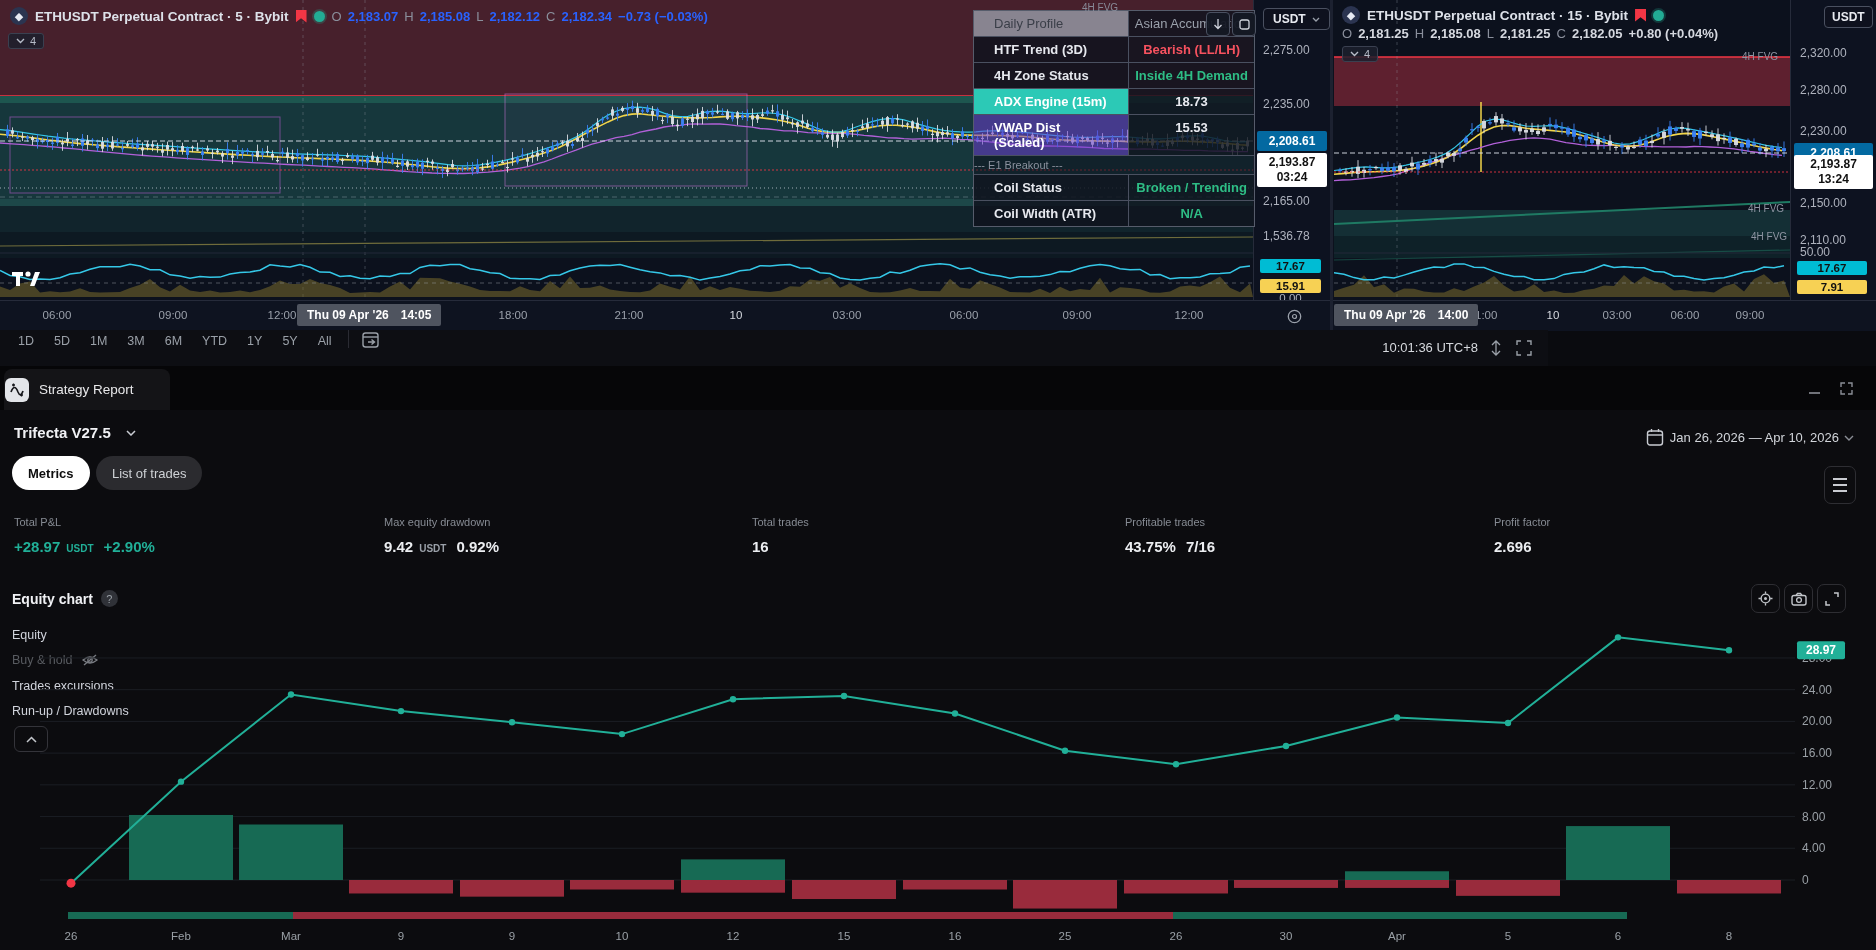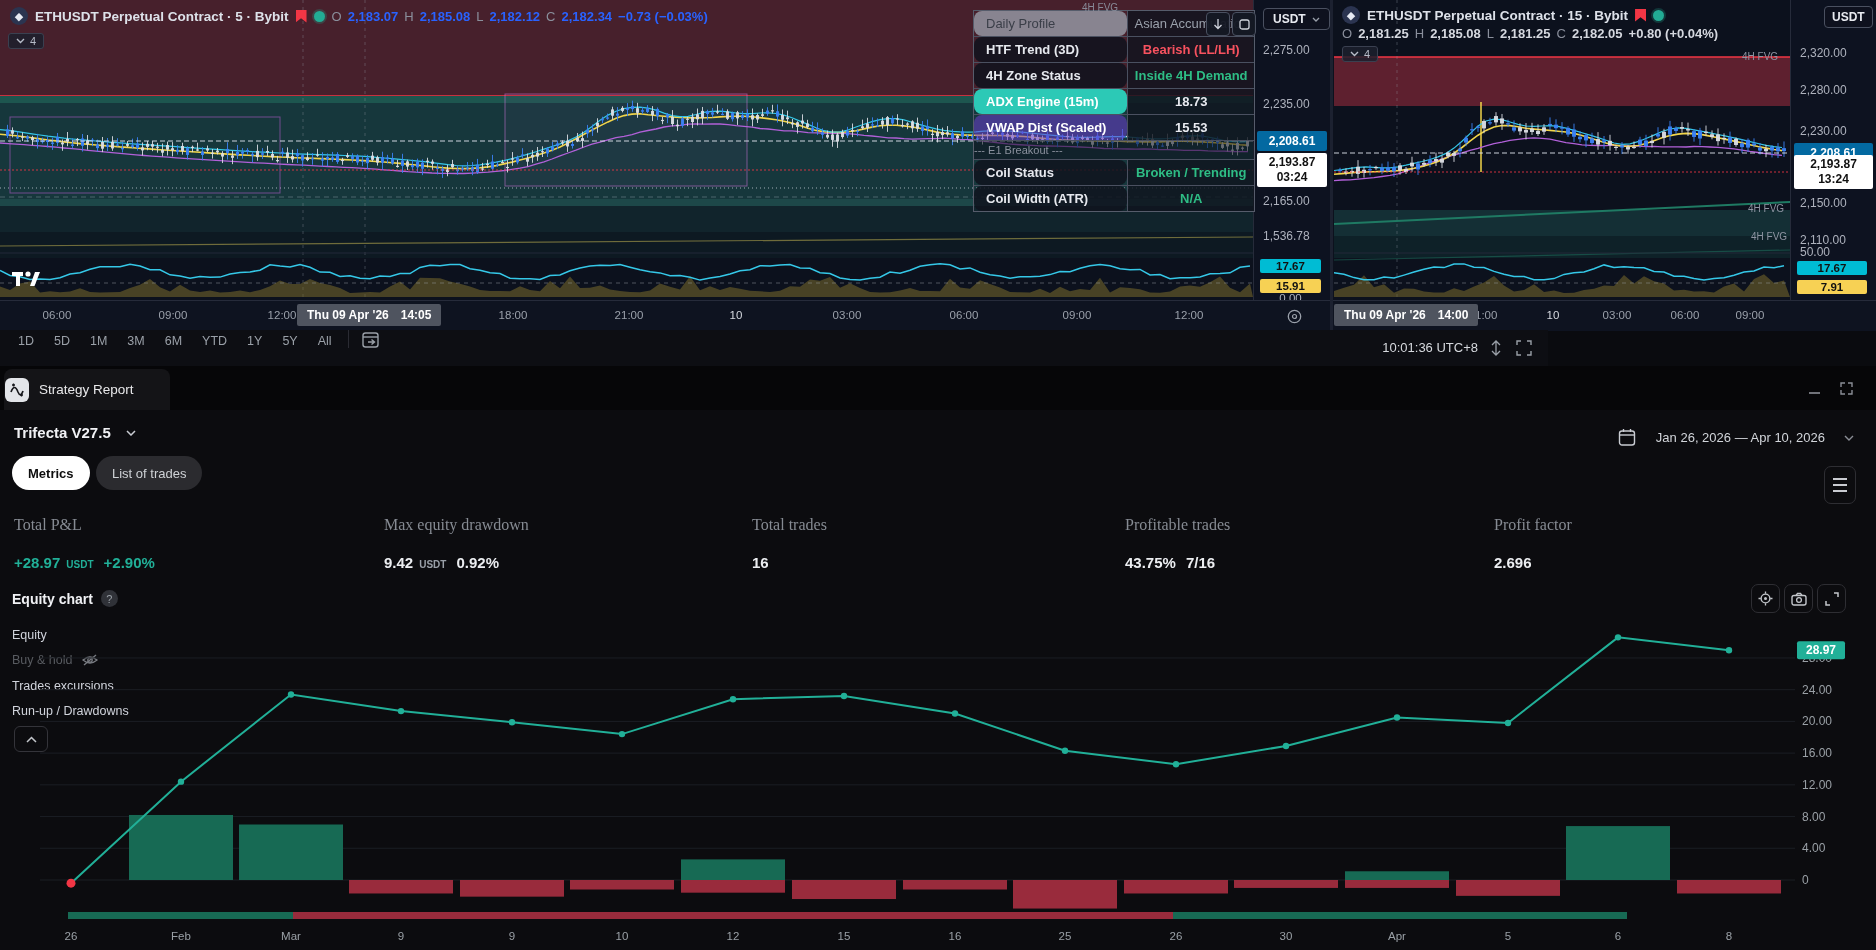--- a/index.html
+++ b/index.html
@@ -42,53 +42,53 @@
   .sqbtn{position:absolute;width:22px;height:22px;border:1px solid #4a5060;border-radius:4px;
         background:rgba(20,24,36,.95);color:#cfd3dc;display:flex;align-items:center;justify-content:center;
         font-size:12px;z-index:40;}
   
   #trifecta{position:absolute;left:973px;top:10px;width:280px;z-index:35;border:1px solid #565c6b;
         font-size:13px;}
   .tp-title{height:27px;line-height:27px;text-align:center;background:rgba(26,30,42,.92);
         color:#e9c54b;font-weight:bold;font-size:13.5px;border-bottom:1px solid #565c6b;}
   .tp-row{display:flex;border-bottom:1px solid #4a5060;}
   .tp-row:last-child{border-bottom:none;}
-  .tp-l{width:166px;box-sizing:border-box;padding:5px 12px;background:rgba(15,19,29,.85);
-        color:#e6e8ee;font-weight:bold;border-radius:8px;}
+  .tp-l{width:166px;box-sizing:border-box;padding:5px 20px;background:rgba(15,19,29,.85);
+        color:#e6e8ee;font-weight:bold;}
   .tp-v{width:138px;box-sizing:border-box;padding:5px 4px;background:rgba(15,19,29,.82);
         text-align:center;font-weight:bold;border-left:1px solid #4a5060;}
   .tp-sep{background:rgba(15,19,29,.55);color:#8b919e;font-size:11px;text-align:left;
         padding:3px 0;border-bottom:1px solid #4a5060;}
   
   #toolbar{position:absolute;left:0;top:330px;width:1548px;height:36px;background:#0d0e13;
         border-bottom:5px solid #8b5cf6;display:flex;align-items:flex-start;}
   .rangebtn{color:#9aa0a8;font-size:12.5px;padding:4px 8px;margin-left:4px;border-radius:4px;cursor:pointer;}
   .vsep{width:1px;height:18px;background:#2a2b33;margin:0 8px;}
   #clock{position:absolute;right:70px;top:10px;color:#d6d9de;font-size:13px;}
   
   #report{position:absolute;left:0;top:366px;width:1876px;height:584px;background:#0c0c0f;}
   #tabbar{position:absolute;left:0;top:0;width:1876px;height:44px;background:#060608;}
   #stratTab{position:absolute;left:4px;top:3px;height:41px;width:166px;background:#141417;
         border-radius:8px 8px 0 0;display:flex;align-items:center;gap:10px;padding-left:1px;box-sizing:border-box;}
   .tabicon{width:24px;height:24px;border-radius:6px;background:#e3e5e9;display:flex;align-items:center;justify-content:center;}
   #tabLabel{color:#e8e8ea;font-size:13.5px;}
   .winbtn{position:absolute;top:12px;width:20px;height:20px;color:#8b8e96;display:flex;align-items:center;justify-content:center;}
   #stratTitle{position:absolute;left:14px;top:58px;display:flex;align-items:center;gap:15px;
         color:#f0f1f4;font-size:15px;font-weight:bold;}
-  #dateRange{position:absolute;right:22px;top:62px;display:flex;align-items:center;gap:19px;
+  #dateRange{position:absolute;right:22px;top:62px;display:flex;align-items:center;gap:5px;
         color:#d2d5da;font-size:13px;}
   .pill{position:absolute;top:90px;height:34px;border-radius:17px;display:flex;align-items:center;
         padding:0 16px;font-size:13px;}
   #pillMetrics{left:12px;background:#fff;color:#0d0d0d;font-weight:bold;}
   #pillTrades{left:96px;background:#2b2b2f;color:#cfd2d6;}
   #listBtn{position:absolute;right:20px;top:100px;width:30px;height:36px;border:1px solid #2e2e33;
         border-radius:7px;display:flex;flex-direction:column;justify-content:center;gap:4px;align-items:center;}
   #listBtn i{display:block;width:14px;height:2px;background:#c9ccd1;}
   .metric{position:absolute;top:150px;}
-  .metric .mlabel{color:#868b93;font-size:16px;margin-bottom:20px;font-family:Liberation Serif, serif;}
+  .metric .mlabel{color:#868b93;font-size:11px;margin-bottom:10px;}
   .metric .mparts{display:flex;align-items:baseline;gap:6px;}
   .metric .big{color:#eceef1;font-size:15px;font-weight:bold;}
   .metric .unit{color:#9aa0a8;font-size:10px;font-weight:bold;}
   .metric .pad{margin-left:4px;}
   .metric .pos{color:#21b098 !important;}
   #eqTitle{position:absolute;left:12px;top:224px;display:flex;align-items:center;gap:8px;
         color:#f0f1f4;font-size:14px;font-weight:bold;}
   .helpdot{width:17px;height:17px;border-radius:50%;background:#303238;color:#9aa0a6;font-size:11px;
         display:flex;align-items:center;justify-content:center;font-weight:normal;}
   .eqbtn{position:absolute;top:218px;width:27px;height:27px;border:1px solid #2e2e33;border-radius:7px;

